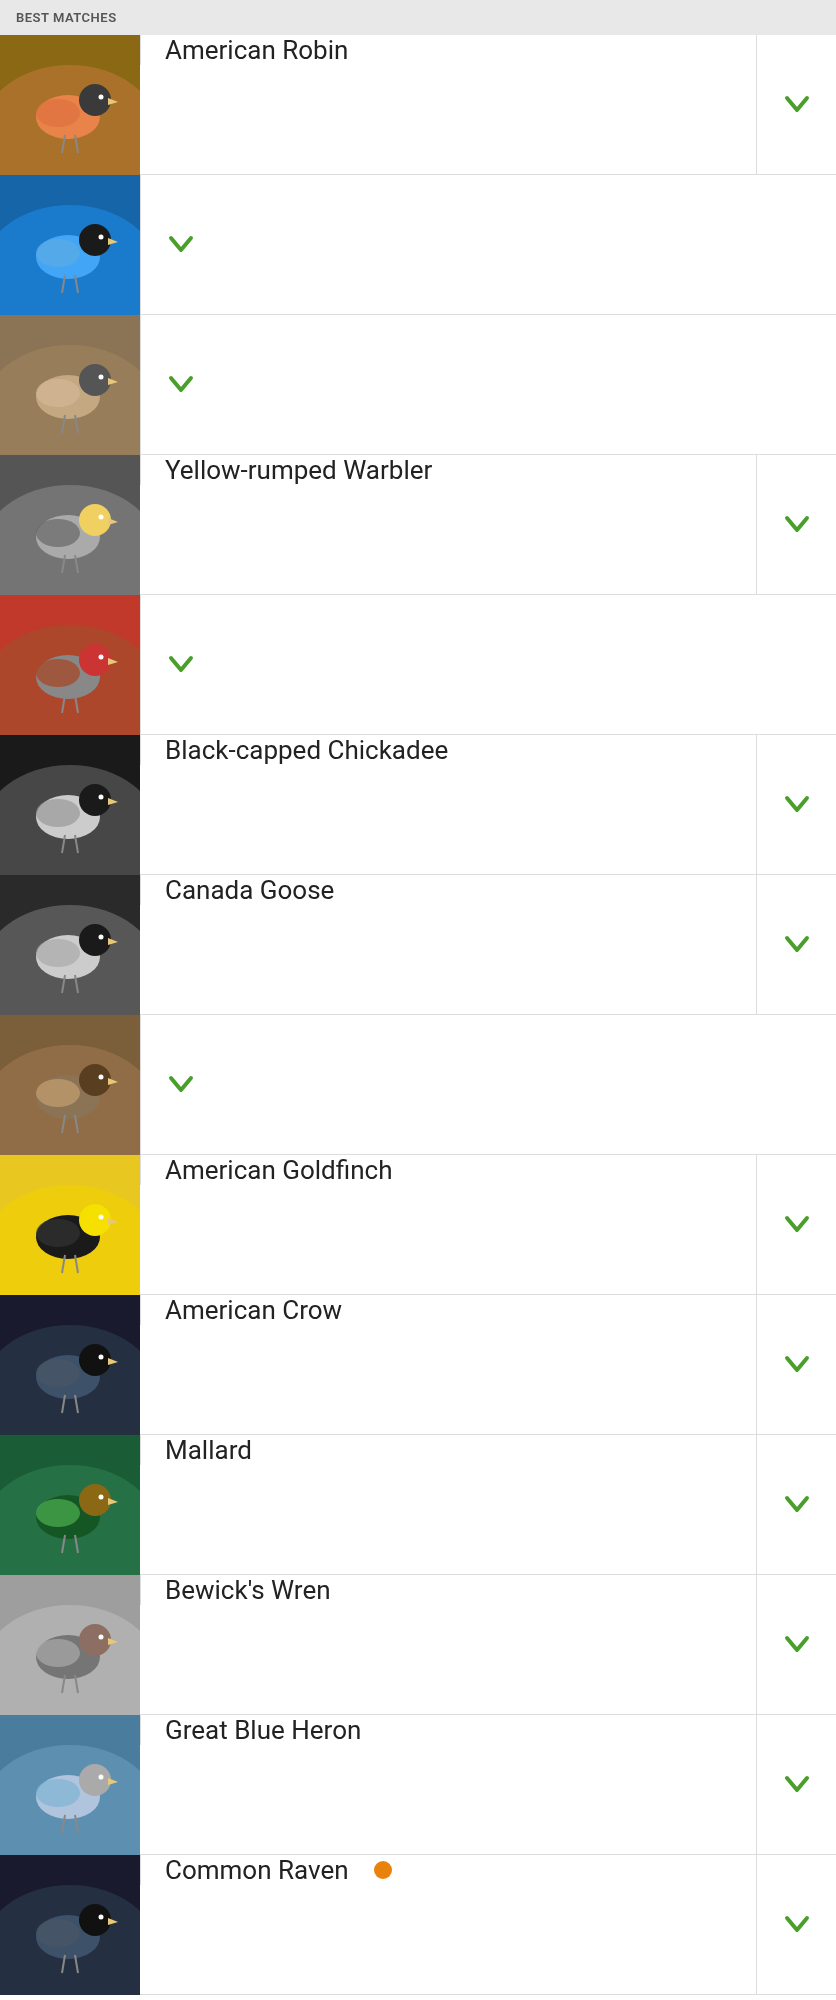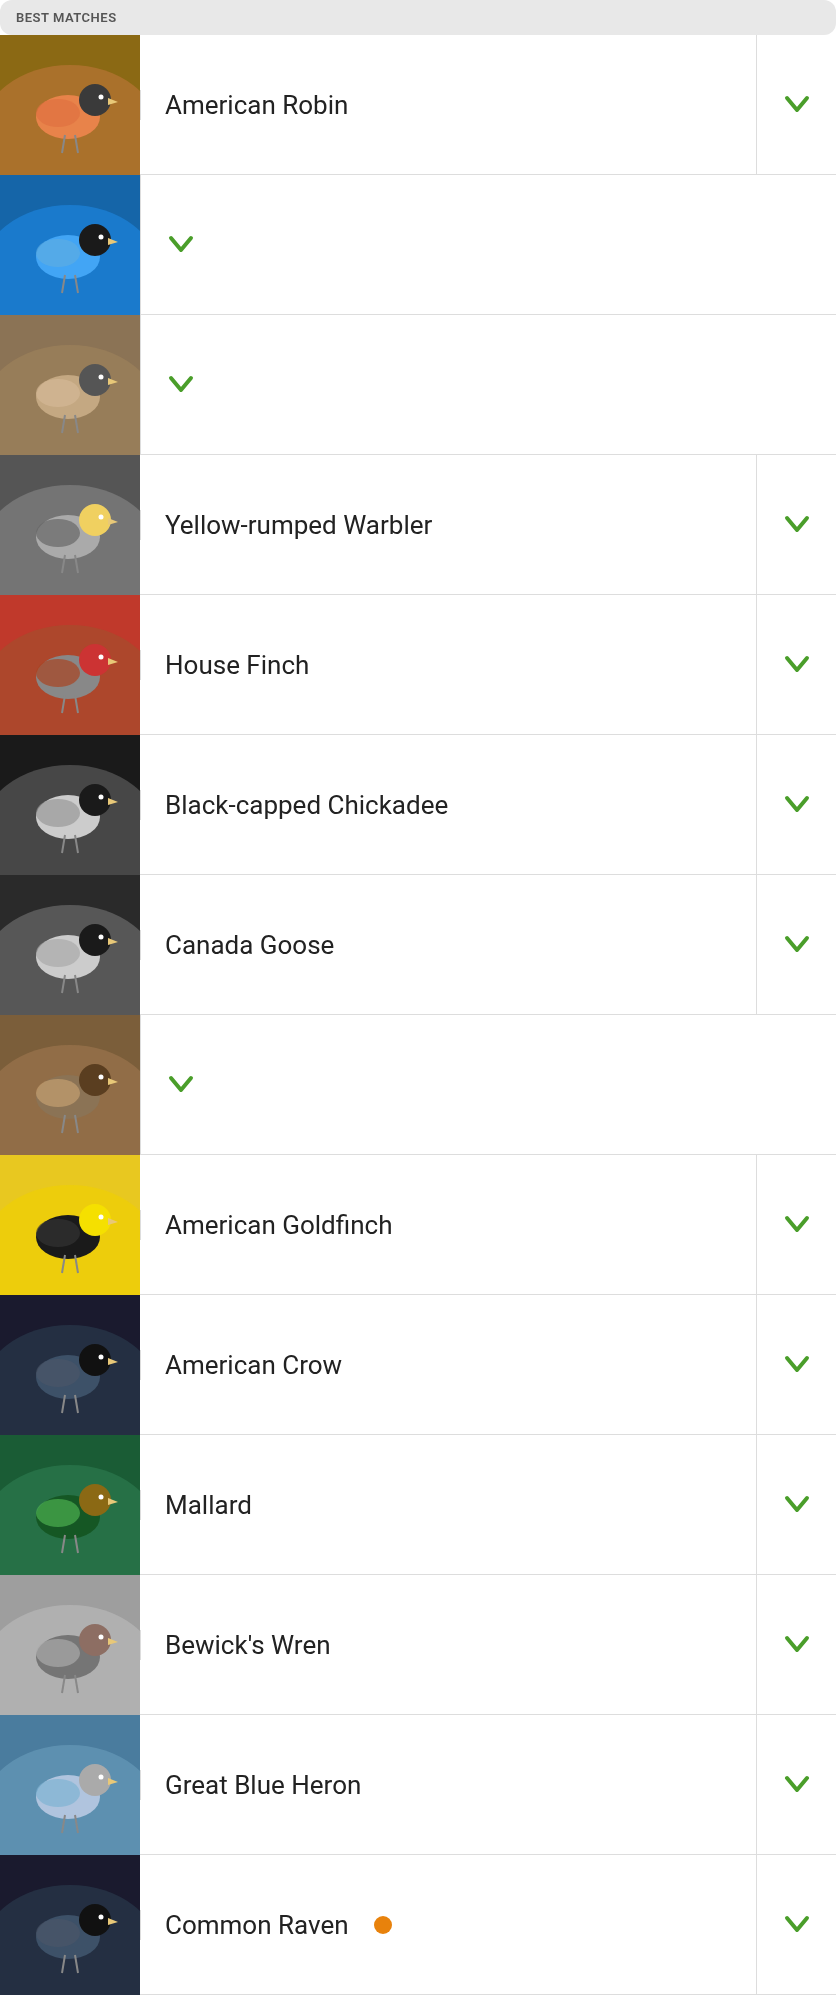--- a/index.html
+++ b/index.html
@@ -8,28 +8,27 @@
       background: #fff;
       width: 836px;
     }
     .header {
       background: #e8e8e8;
       padding: 10px 16px;
       font-size: 13px;
       font-weight: 600;
       color: #555;
       letter-spacing: 0.5px;
-      border-radius: 12px;
     }
     .bird-list {
       list-style: none;
     }
     .bird-item {
       display: flex;
-      align-items: center;
+      align-items: flex-start;
       border-bottom: 1px solid #ddd;
       height: 140px;
     }
     .bird-image {
       width: 140px;
       height: 140px;
       flex-shrink: 0;
       overflow: hidden;
       position: relative;
     }
@@ -173,21 +172,20 @@
           <rect width="140" height="140" fill="#c0392b"></rect>
           <ellipse cx="70" cy="100" rx="90" ry="70" fill="#a0522d" opacity="0.6"></ellipse>
           <ellipse cx="68" cy="82" rx="32" ry="22" fill="#888"></ellipse>
           <circle cx="95" cy="65" r="16" fill="#cc3333"></circle>
           <ellipse cx="58" cy="78" rx="22" ry="14" fill="#aa4422" opacity="0.7"></ellipse>
           <polygon points="108,63 118,67 108,70" fill="#e8c878"></polygon>
           <circle cx="101" cy="62" r="2.5" fill="#fff"></circle>
           <line x1="65" y1="100" x2="62" y2="118" stroke="#888" stroke-width="2"></line>
           <line x1="75" y1="100" x2="78" y2="118" stroke="#888" stroke-width="2"></line>
         </svg></div>
-      <div class="bird-name-cell">House Finch</div>
       <div class="bird-chevron-cell">
         <span class="chevron-down"><svg width="28" height="20" viewBox="0 0 28 20" fill="none">
             <polyline points="4,4 14,16 24,4" stroke="#4a9e2a" stroke-width="4" stroke-linecap="round" stroke-linejoin="round" fill="none"></polyline>
           </svg></span>
       </div>
     </li>
     <li class="bird-item">
       <div class="bird-image bird-chickadee"><svg width="140" height="140" viewBox="0 0 140 140">
           <rect width="140" height="140" fill="#1a1a1a"></rect>
           <ellipse cx="70" cy="100" rx="90" ry="70" fill="#666" opacity="0.6"></ellipse>

